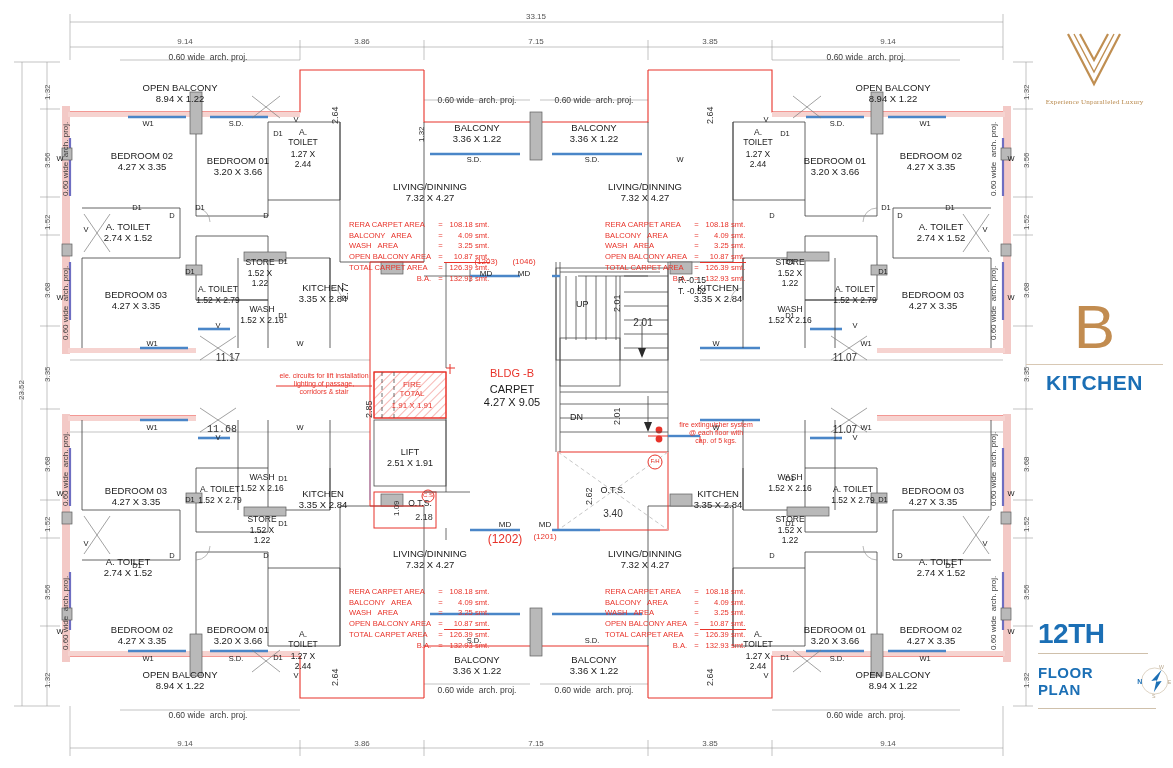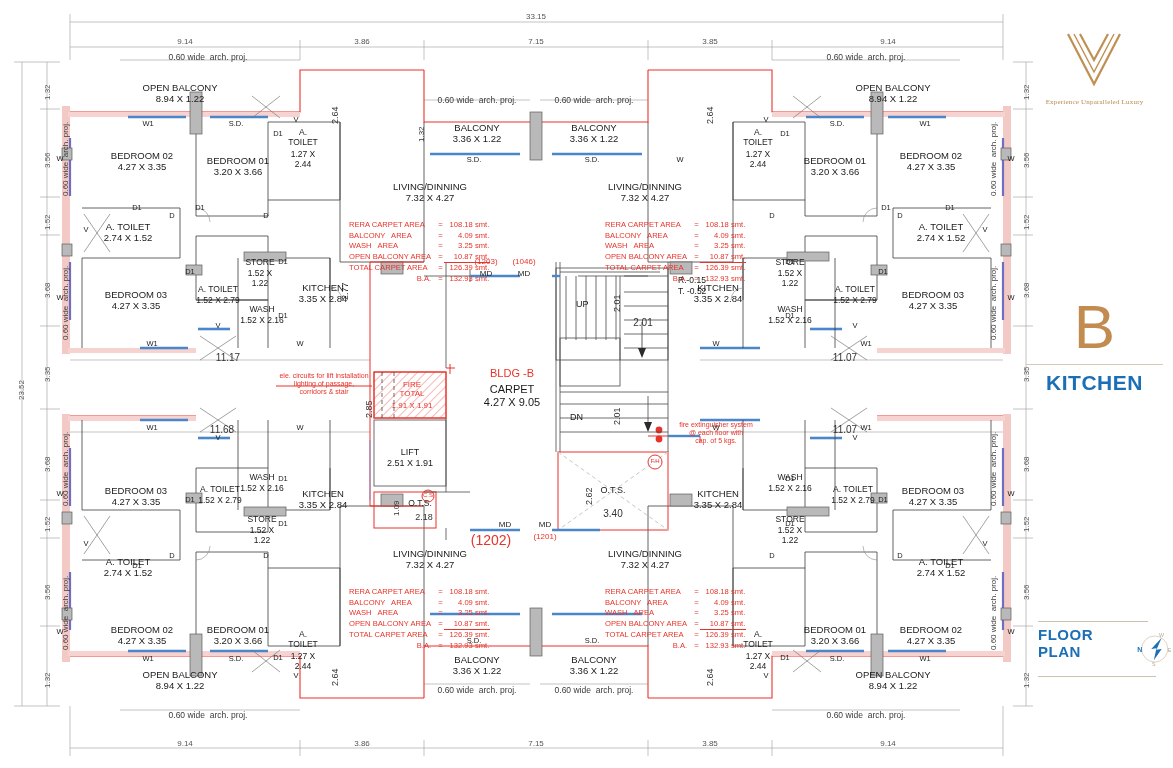--- a/index.html
+++ b/index.html
@@ -372,21 +372,21 @@
 <div class="lbl dim rot" style="left:1023px;top:230px;transform:rotate(-90deg);">1.52</div>
 <div class="lbl dim rot" style="left:1023px;top:298px;transform:rotate(-90deg);">3.68</div>
 <div class="lbl dim rot" style="left:1023px;top:382px;transform:rotate(-90deg);">3.35</div>
 <div class="lbl dim rot" style="left:1023px;top:472px;transform:rotate(-90deg);">3.68</div>
 <div class="lbl dim rot" style="left:1023px;top:532px;transform:rotate(-90deg);">1.52</div>
 <div class="lbl dim rot" style="left:1023px;top:600px;transform:rotate(-90deg);">3.56</div>
 <div class="lbl dim rot" style="left:1023px;top:688px;transform:rotate(-90deg);">1.32</div>
 
 <div class="lbl dim c" style="left:228px;top:352px;font-size:10px;color:#333;">11.17</div>
 <div class="lbl dim c" style="left:845px;top:352px;font-size:10px;color:#333;">11.07</div>
-<div class="lbl dim c" style="left:222px;top:424px;font-size:10px;color:#333;">11.68</div>
+<div class="lbl dim c" style="left:222px;top:424px;font-size:10px;color:#333;font-family:Liberation Mono, monospace;">11.68</div>
 <div class="lbl dim rot" style="left:340px;top:300px;transform:rotate(-90deg);font-size:9px;color:#333;">2.77</div>
 <div class="lbl dim rot" style="left:364px;top:418px;transform:rotate(-90deg);font-size:9px;color:#333;">2.85</div>
 <div class="lbl dim rot" style="left:393px;top:516px;transform:rotate(-90deg);font-size:8px;color:#333;">1.09</div>
 <div class="lbl dim c" style="left:424px;top:512px;font-size:9px;color:#333;">2.18</div>
 <div class="lbl dim rot" style="left:584px;top:505px;transform:rotate(-90deg);font-size:9px;color:#333;">2.62</div>
 <div class="lbl dim c" style="left:613px;top:508px;font-size:10px;color:#333;">3.40</div>
 <div class="lbl dim rot" style="left:612px;top:312px;transform:rotate(-90deg);font-size:9px;color:#333;">2.01</div>
 <div class="lbl dim c" style="left:643px;top:317px;font-size:10px;color:#333;">2.01</div>
 <div class="lbl dim rot" style="left:612px;top:425px;transform:rotate(-90deg);font-size:9px;color:#333;">2.01</div>
 <div class="lbl dim rot" style="left:330px;top:124px;transform:rotate(-90deg);font-size:9px;color:#333;">2.64</div>
@@ -590,21 +590,21 @@
 <div class="lbl" style="left:678px;top:287px;font-size:8.5px;">T. -0.52</div>
 <div class="lbl" style="left:576px;top:299px;font-size:9px;">UP</div>
 <div class="lbl" style="left:570px;top:412px;font-size:9px;">DN</div>
 
 <div class="lbl red c" style="left:486px;top:258px;font-size:8px;">(1203)</div>
 <div class="lbl red c" style="left:524px;top:258px;font-size:8px;">(1046)</div>
 <div class="lbl c" style="left:486px;top:270px;font-size:8px;">MD</div>
 <div class="lbl c" style="left:524px;top:270px;font-size:8px;">MD</div>
 <div class="lbl c" style="left:505px;top:521px;font-size:8px;">MD</div>
 <div class="lbl c" style="left:545px;top:521px;font-size:8px;">MD</div>
-<div class="lbl red c" style="left:491px;top:533px;font-size:14px;">(1202)</div>
+<div class="lbl red c" style="left:505px;top:533px;font-size:12px;">(1202)</div>
 <div class="lbl red c" style="left:545px;top:533px;font-size:8px;">(1201)</div>
 
 <div class="lbl c" style="left:148px;top:120px;font-size:7.5px;">W1</div>
 <div class="lbl c" style="left:236px;top:120px;font-size:7.5px;">S.D.</div>
 <div class="lbl c" style="left:925px;top:120px;font-size:7.5px;">W1</div>
 <div class="lbl c" style="left:837px;top:120px;font-size:7.5px;">S.D.</div>
 <div class="lbl c" style="left:148px;top:655px;font-size:7.5px;">W1</div>
 <div class="lbl c" style="left:236px;top:655px;font-size:7.5px;">S.D.</div>
 <div class="lbl c" style="left:925px;top:655px;font-size:7.5px;">W1</div>
 <div class="lbl c" style="left:837px;top:655px;font-size:7.5px;">S.D.</div>
@@ -685,22 +685,23 @@
     <div class="brand-tag">Experience Unparalleled Luxury</div>
   </div>
 
   <div style="position:absolute;left:0;top:296px;width:157px;">
     <div class="bigB">B</div>
     <div class="rule"></div>
     <div class="bldword">KITCHEN</div>
   </div>
 
   <div style="position:absolute;left:22px;top:618px;width:135px;">
+    <div class="floorno">12TH</div>
     <div style="height:1px;background:#cfc0ab;margin:3px 0 4px 0;width:110px;"></div>
-    <div style="display:flex;gap:6px;">
+    <div style="display:flex;align-items:center;gap:6px;">
       <span class="floorword">FLOOR PLAN</span>
       <svg width="46" height="46" viewBox="0 0 46 46">
         <circle cx="25" cy="23" r="15" fill="none" stroke="#cfc0ab" stroke-width="0.8"></circle>
         <polygon points="33,10 27,24 33,23 24,36 27,22 21,23" fill="#1b6fb5"></polygon>
         <text x="5" y="26" font-family="Liberation Sans, sans-serif" font-size="8" fill="#1b6fb5" font-weight="bold">N</text>
         <text x="40" y="27" font-family="Liberation Sans, sans-serif" font-size="6" fill="#b9a88f">E</text>
         <text x="30" y="9" font-family="Liberation Sans, sans-serif" font-size="6" fill="#b9a88f">W</text>
         <text x="22" y="43" font-family="Liberation Sans, sans-serif" font-size="6" fill="#b9a88f">S</text>
       </svg>
     </div>

